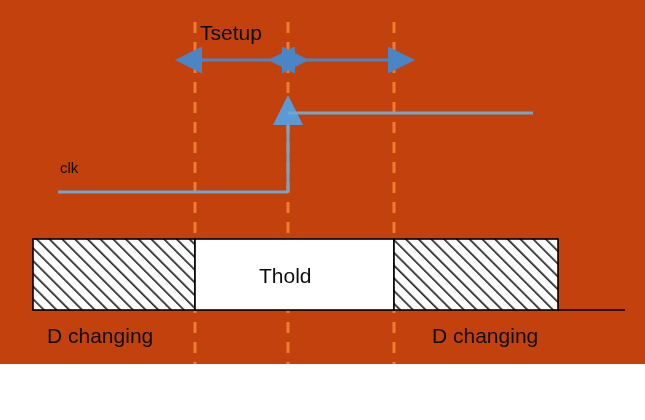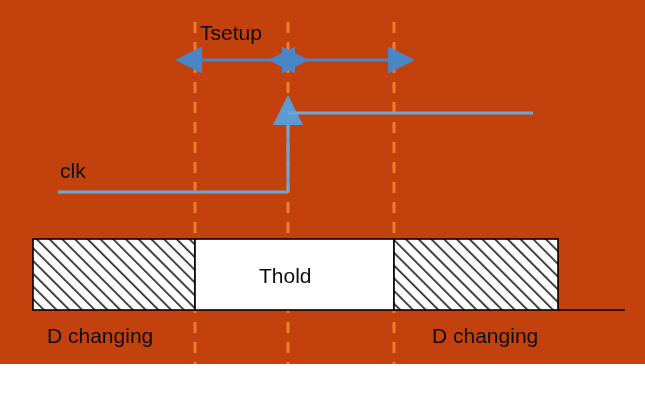--- a/index.html
+++ b/index.html
@@ -20,21 +20,21 @@
   }
   .lbl {
     position: absolute;
     color: #0d0d0d;
     font-family: "Liberation Sans", sans-serif;
     white-space: nowrap;
     line-height: 1;
   }
   .lbl-tsetup { left: 200px; top: 22px;  font-size: 21px; }
   .lbl-thold  { left: 306px; top: 22px;  font-size: 21px; }
-  .lbl-clk    { left: 60px;  top: 160px; font-size: 21px; }
+  .lbl-clk    { left: 60px;  top: 160px; font-size: 15px; }
   .lbl-stable { left: 259px; top: 265px; font-size: 21px; }
   .lbl-dchg-l { left: 47px;  top: 325px; font-size: 21px; }
   .lbl-dchg-r { left: 432px; top: 325px; font-size: 21px; }
 
   .watermark {
     position: absolute;
     left: 443px;
     top: 386px;
     font-size: 15px;
     color: #d2d2d2;

